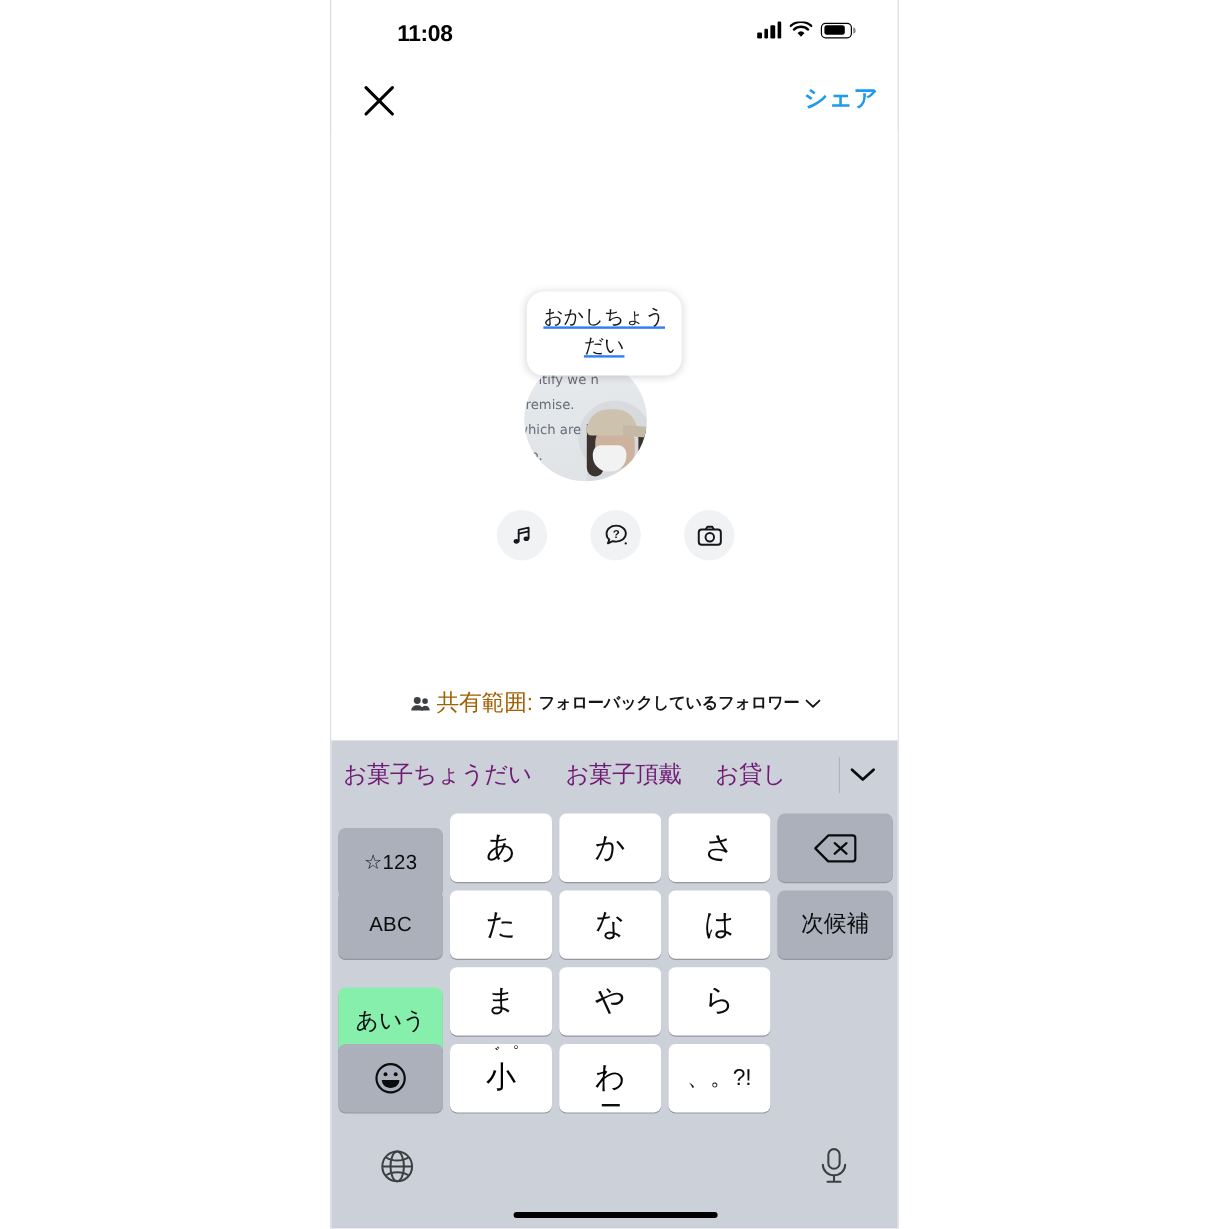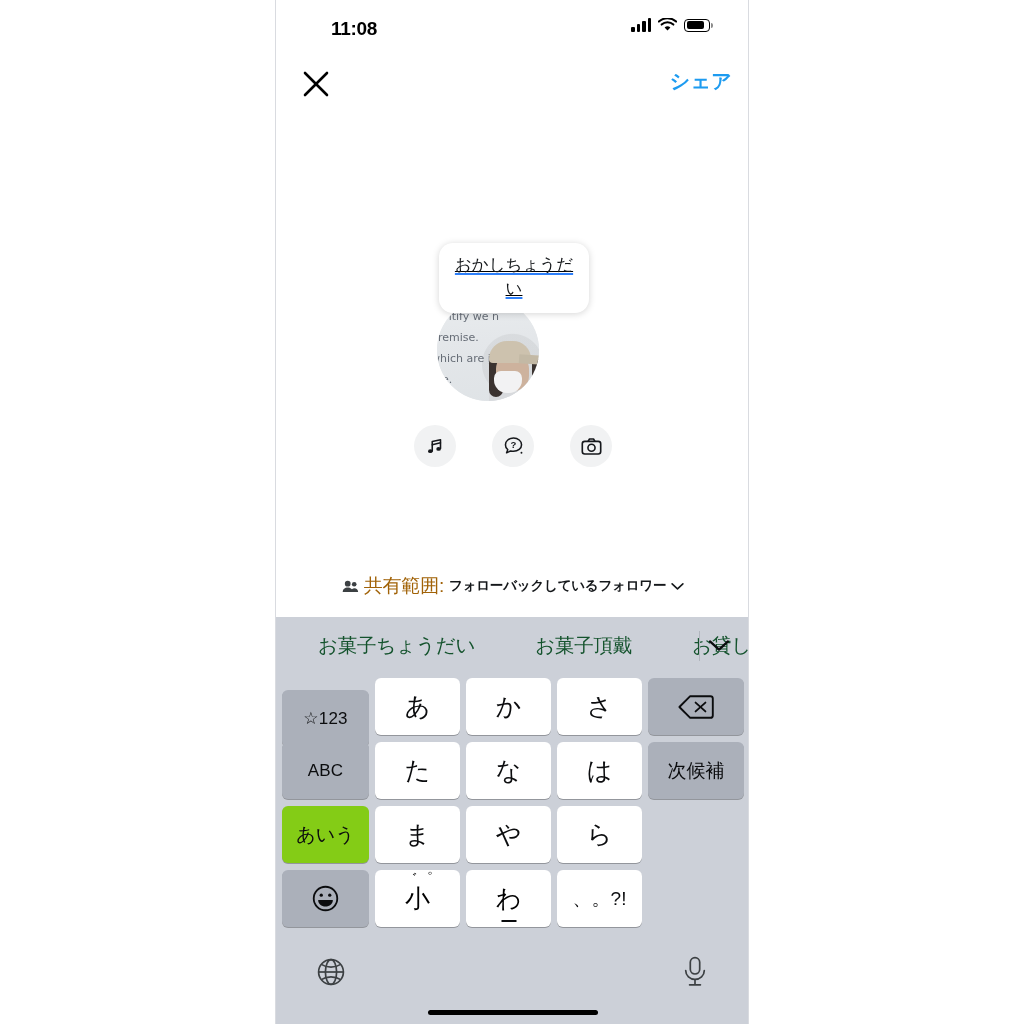--- a/index.html
+++ b/index.html
@@ -116,29 +116,28 @@
     left: 0; top: 110px;
     width: 474px; height: 507px;
     background: #ffffff;
   }
 
   
   #text-bubble {
     position: absolute;
     left: 163px;
     top: 133px;
-    width: 150px;
+    width: 129px;
     padding: 10px 9px 12px 9px;
     background: #ffffff;
     border-radius: 14px;
     box-shadow: 0 1px 7px rgba(0,0,0,0.17);
     box-sizing: border-box;
     text-align: center;
     z-index: 5;
-    text-decoration: underline;
   }
   #text-bubble-text {
     font-size: 16.5px;
     line-height: 1.45;
     color: #14171a;
     text-decoration: underline;
     text-decoration-color: #2d7ff9;
     text-decoration-thickness: 2px;
     text-underline-offset: 3px;
     word-break: break-all;
@@ -285,26 +284,25 @@
   #suggestion-bar {
     position: absolute;
     left: 0; top: 0;
     width: 474px; height: 57px;
     display: flex;
     align-items: center;
     overflow: hidden;
   }
   .suggestion {
     font-size: 19.5px;
-    color: #14532d;
+    color: #701a75;
     white-space: nowrap;
     cursor: pointer;
     padding: 0 14px;
     letter-spacing: -0.2px;
-    margin-left: 32px;
   }
   .suggestion:first-child { padding-left: 10px; }
   #suggestion-divider {
     position: absolute;
     right: 50px; top: 14px;
     width: 1px; height: 30px;
     background: #b0b5bd;
   }
   #suggestion-expand {
     position: absolute;
@@ -326,21 +324,21 @@
     border-radius: 6px;
     display: flex;
     align-items: center;
     justify-content: center;
     box-shadow: 0 1px 0 rgba(0,0,0,0.28);
     cursor: pointer;
     user-select: none;
   }
   .key.white { background: #ffffff; }
   .key.dark  { background: #abb0ba; }
-  .key.light { background: #84cc16; }
+  .key.light { background: #86efac; margin-top: 17px; }
   .key .lbl {
     font-size: 25px;
     color: #0b0c0e;
     line-height: 1;
   }
   .key .lbl.small { font-size: 19px; }
   .key .lbl.tiny  { font-size: 17px; letter-spacing: 0.2px; }
 
   .key .komoji {
     position: relative;

